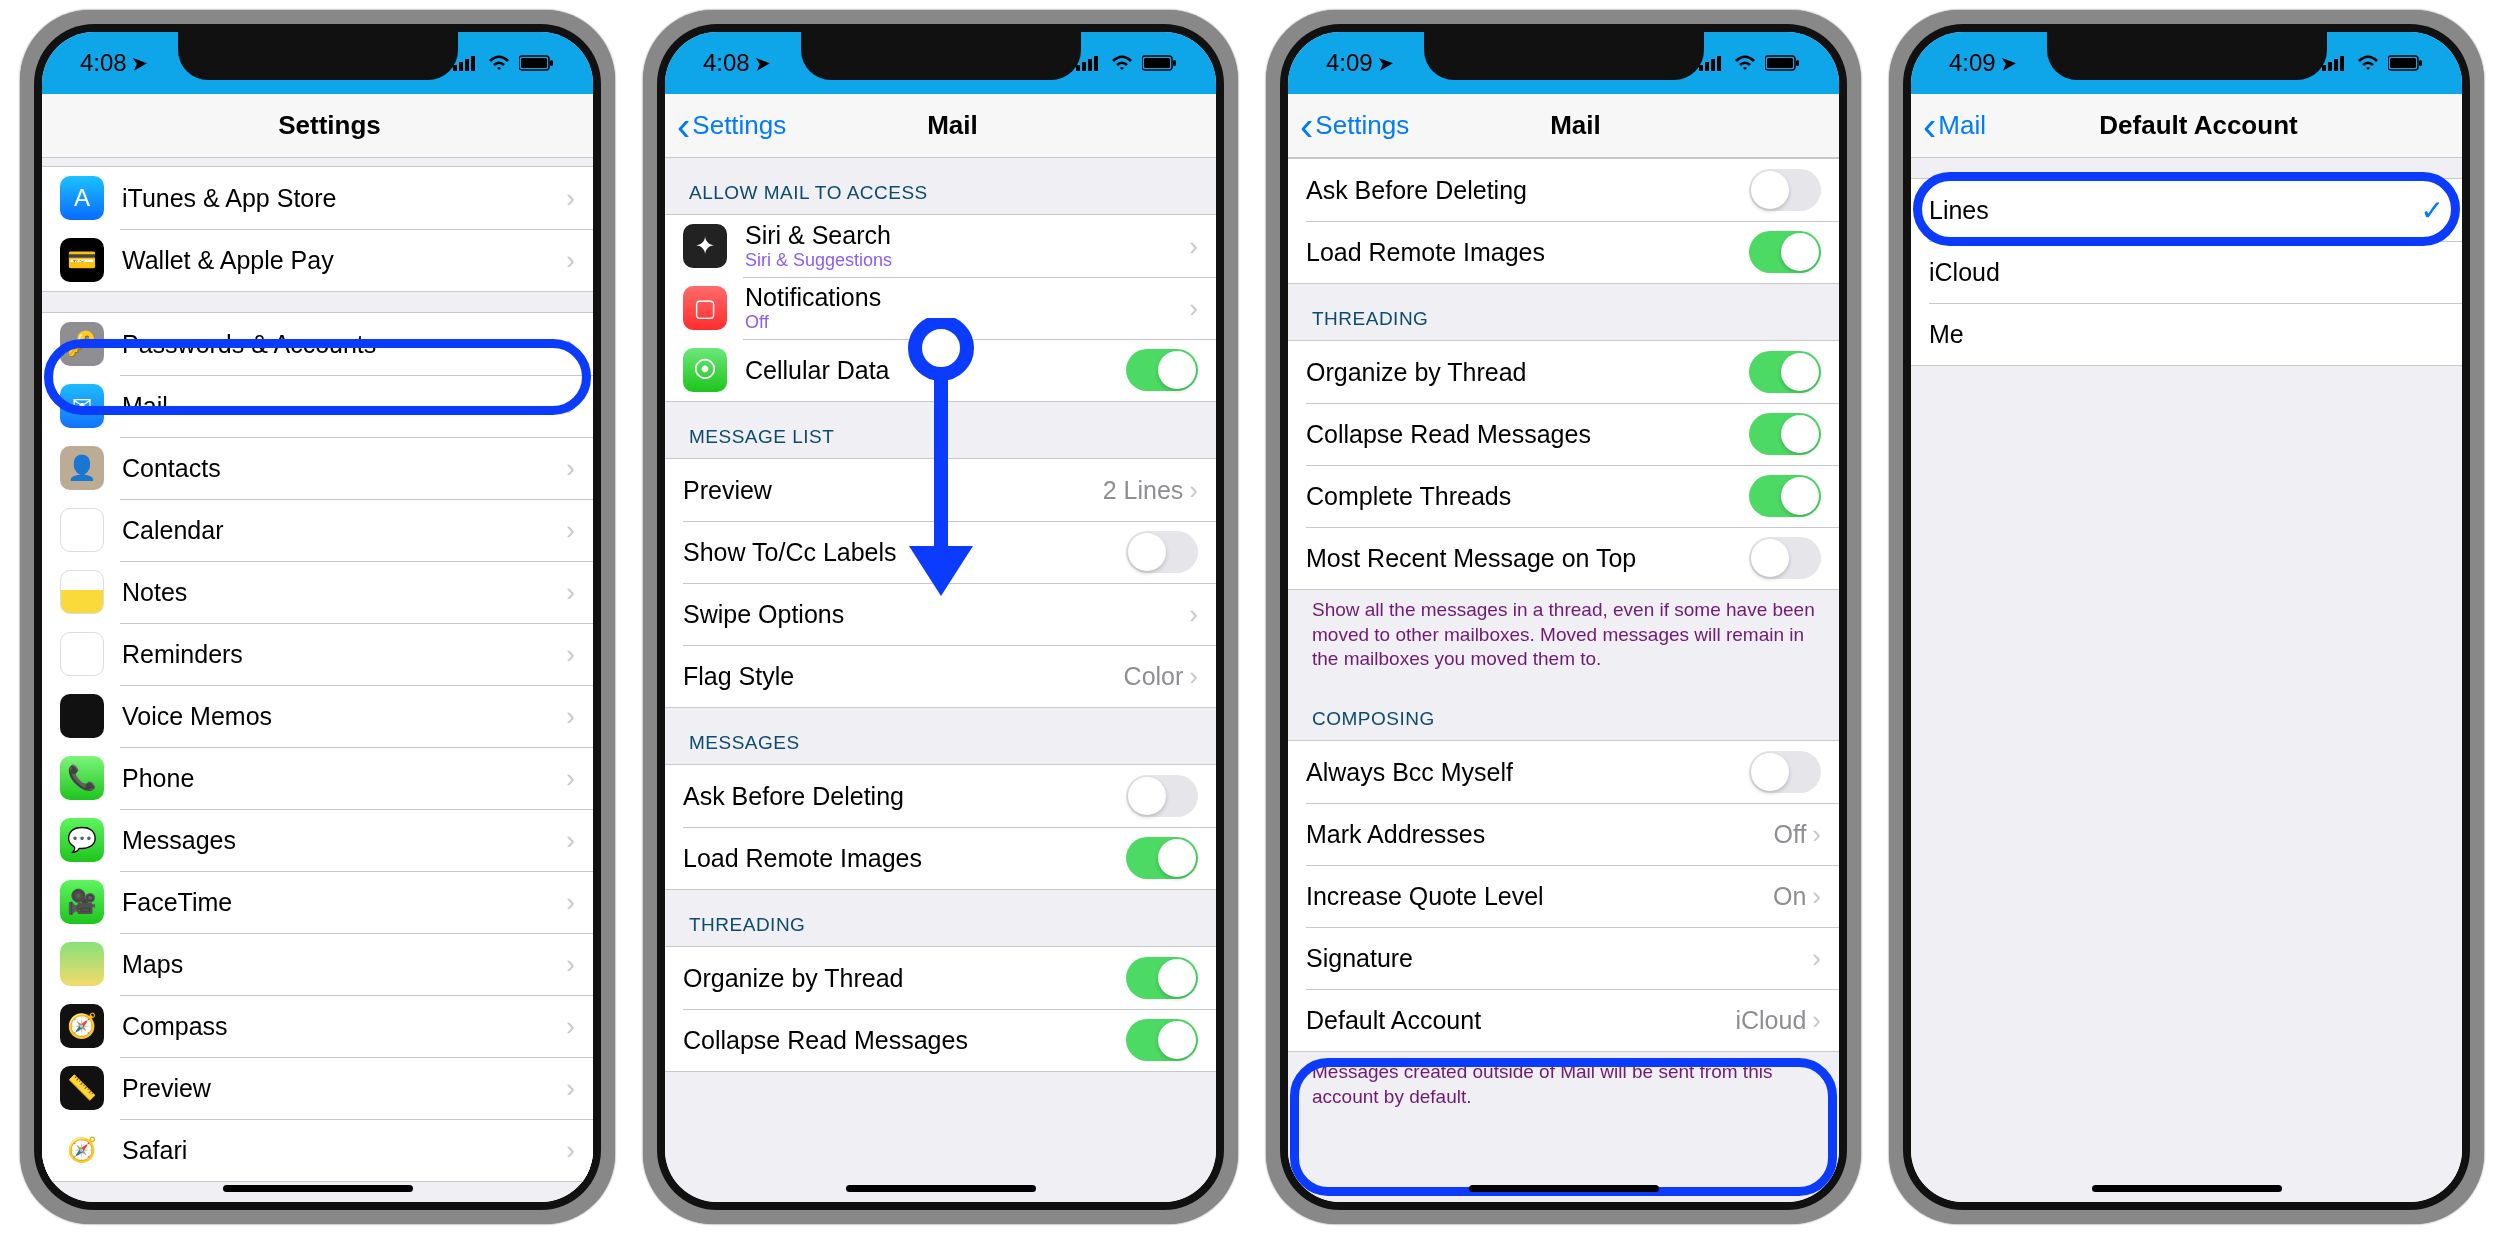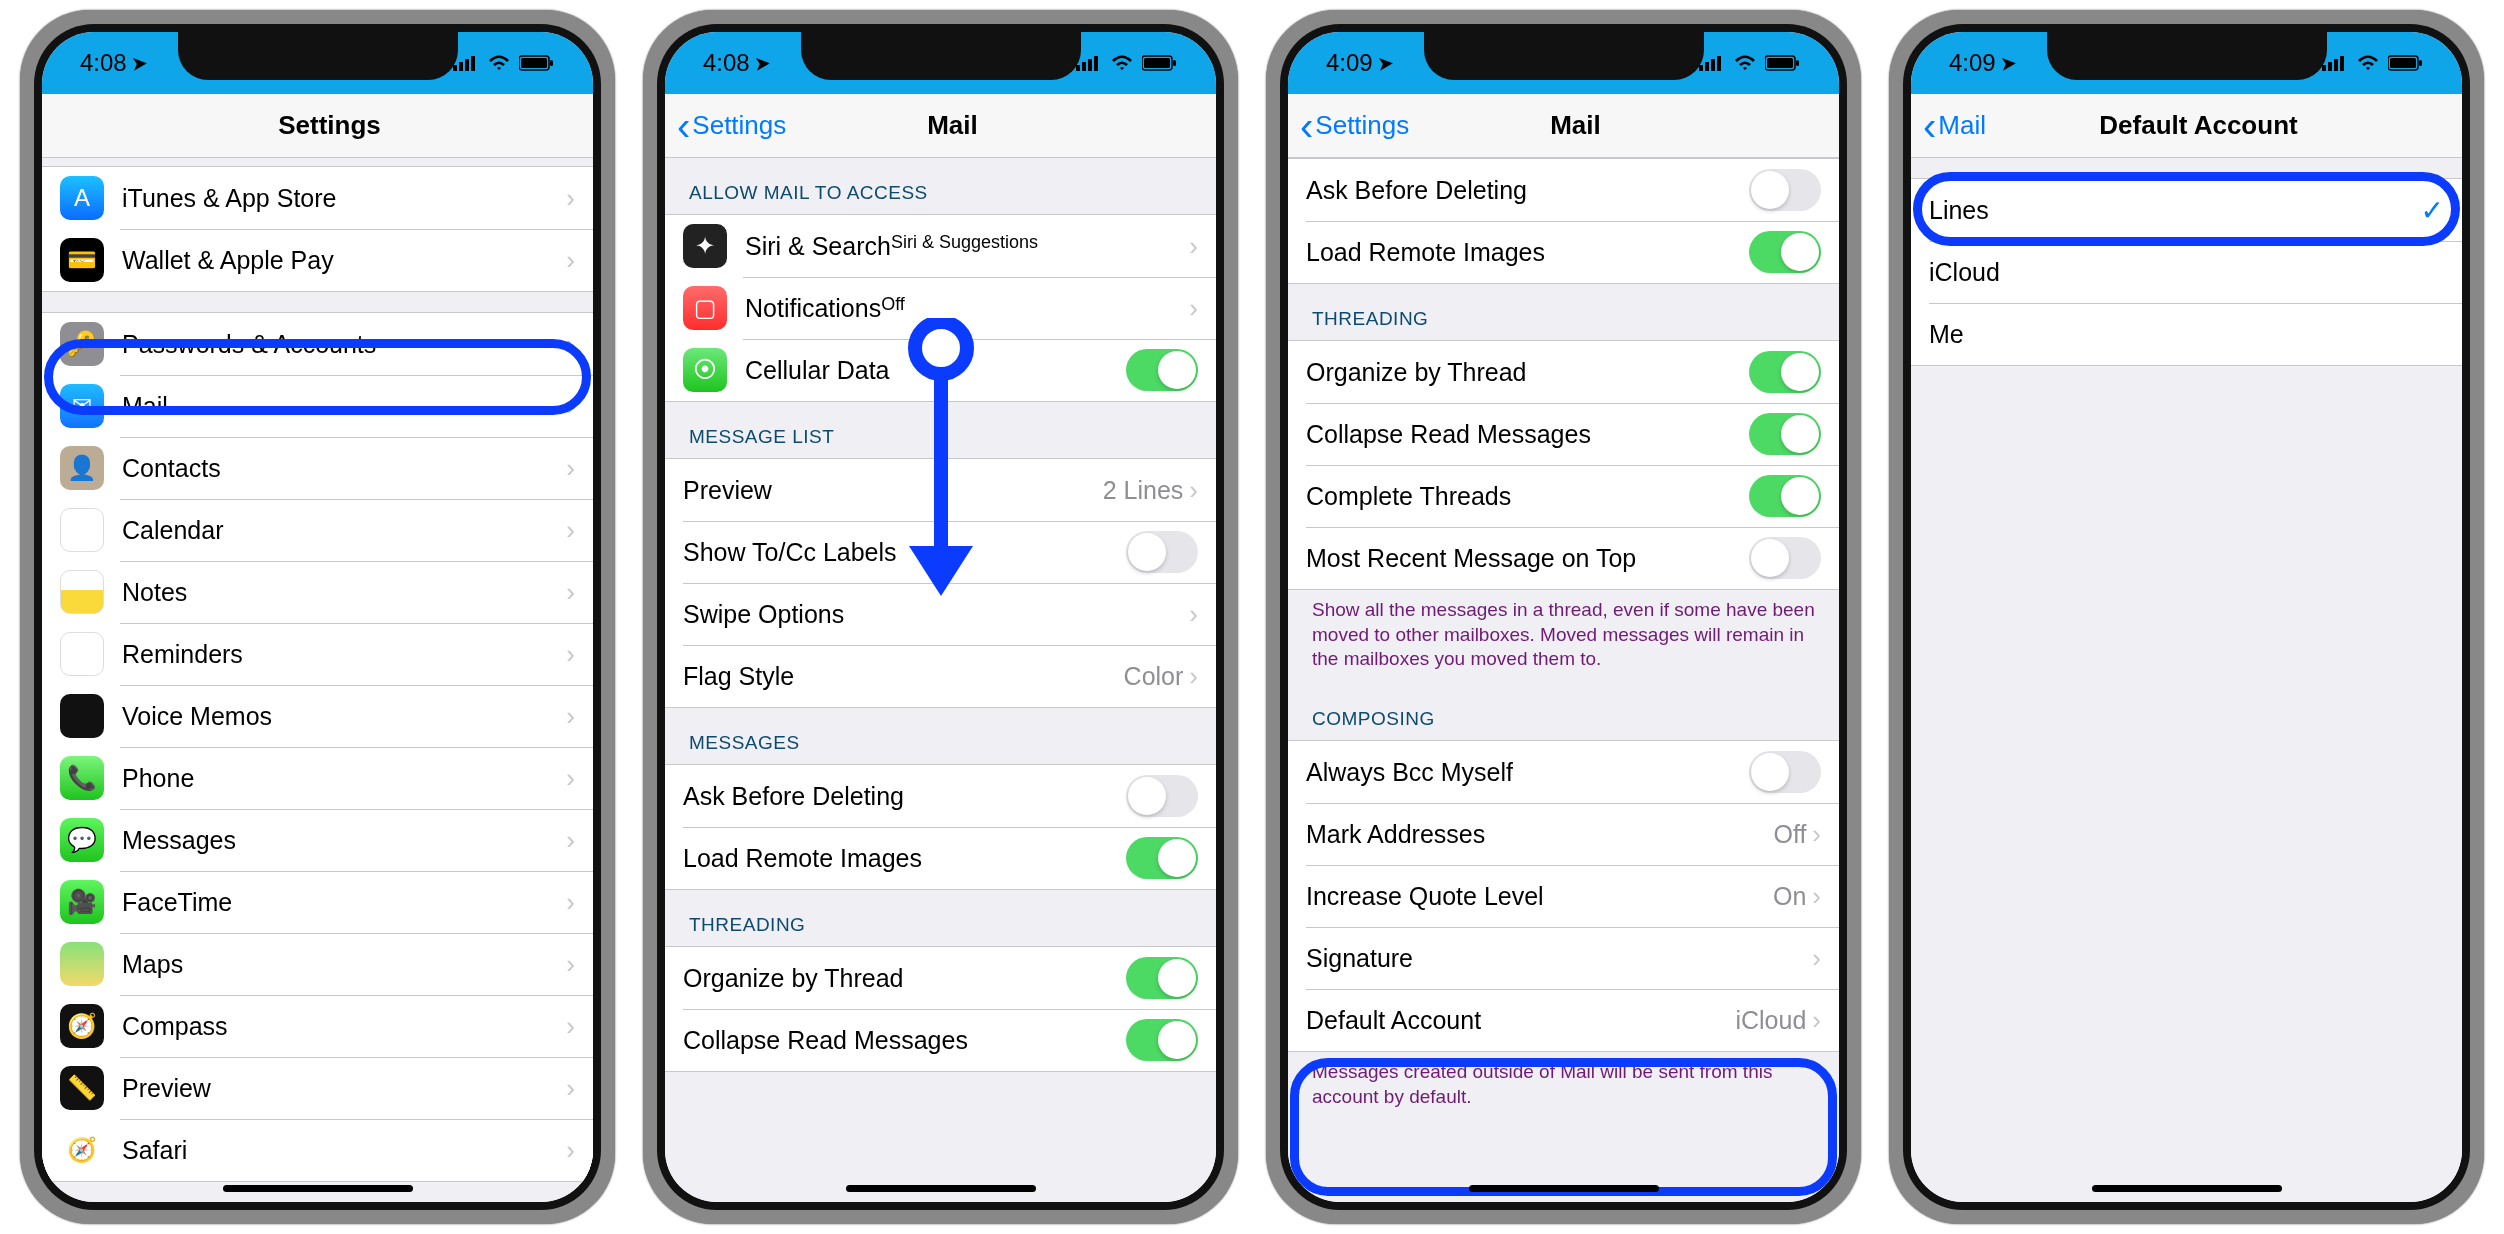--- a/index.html
+++ b/index.html
@@ -136,23 +136,23 @@
   font-size: 24px;
   color: #fff;
 }
 .row .label {
   flex: 1;
   font-size: 25px;
   color: #000;
 }
 .row .sub-label {
   font-size: 18px;
-  color: #000000;
-}
-.row .text-stack { display: flex; flex-direction: row; }
+  color: #8b5cf6;
+}
+.row .text-stack { display: flex; flex-direction: column; }
 .row .value {
   font-size: 25px;
   color: #8e8e93;
   margin-right: 6px;
 }
 .row .chevron {
   color: #c7c7cc;
   font-size: 26px;
   font-weight: 300;
 }

